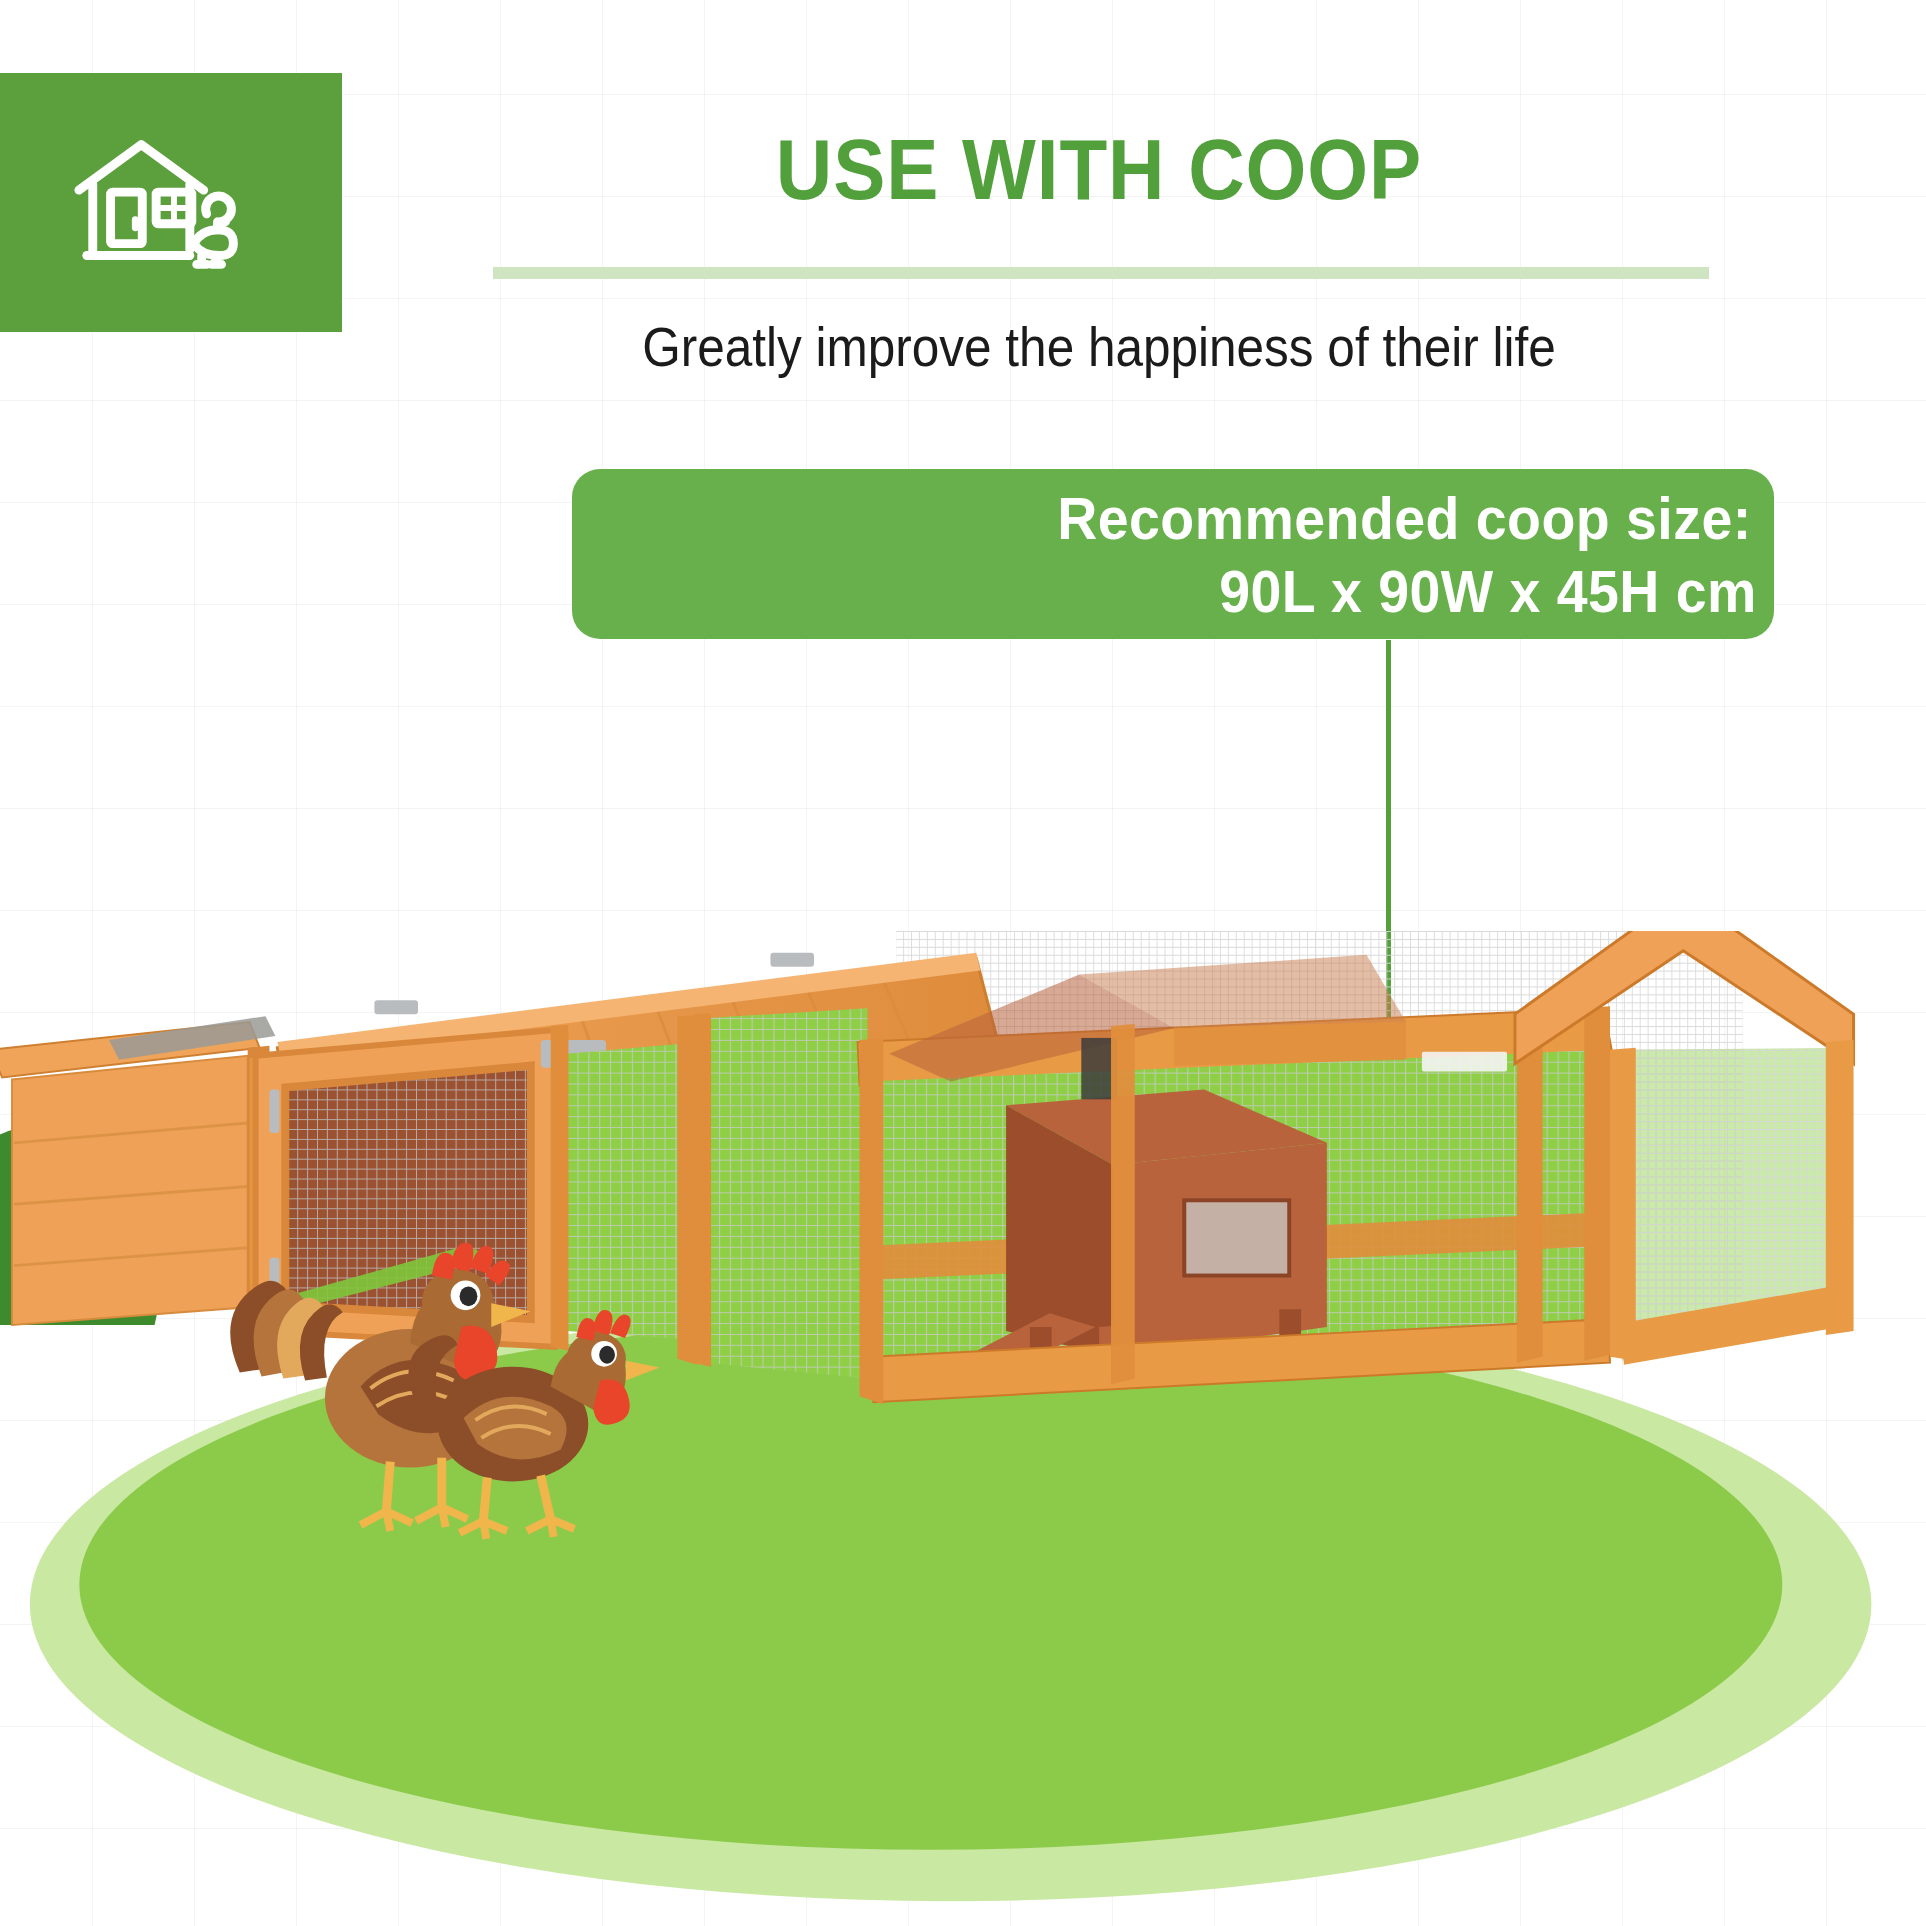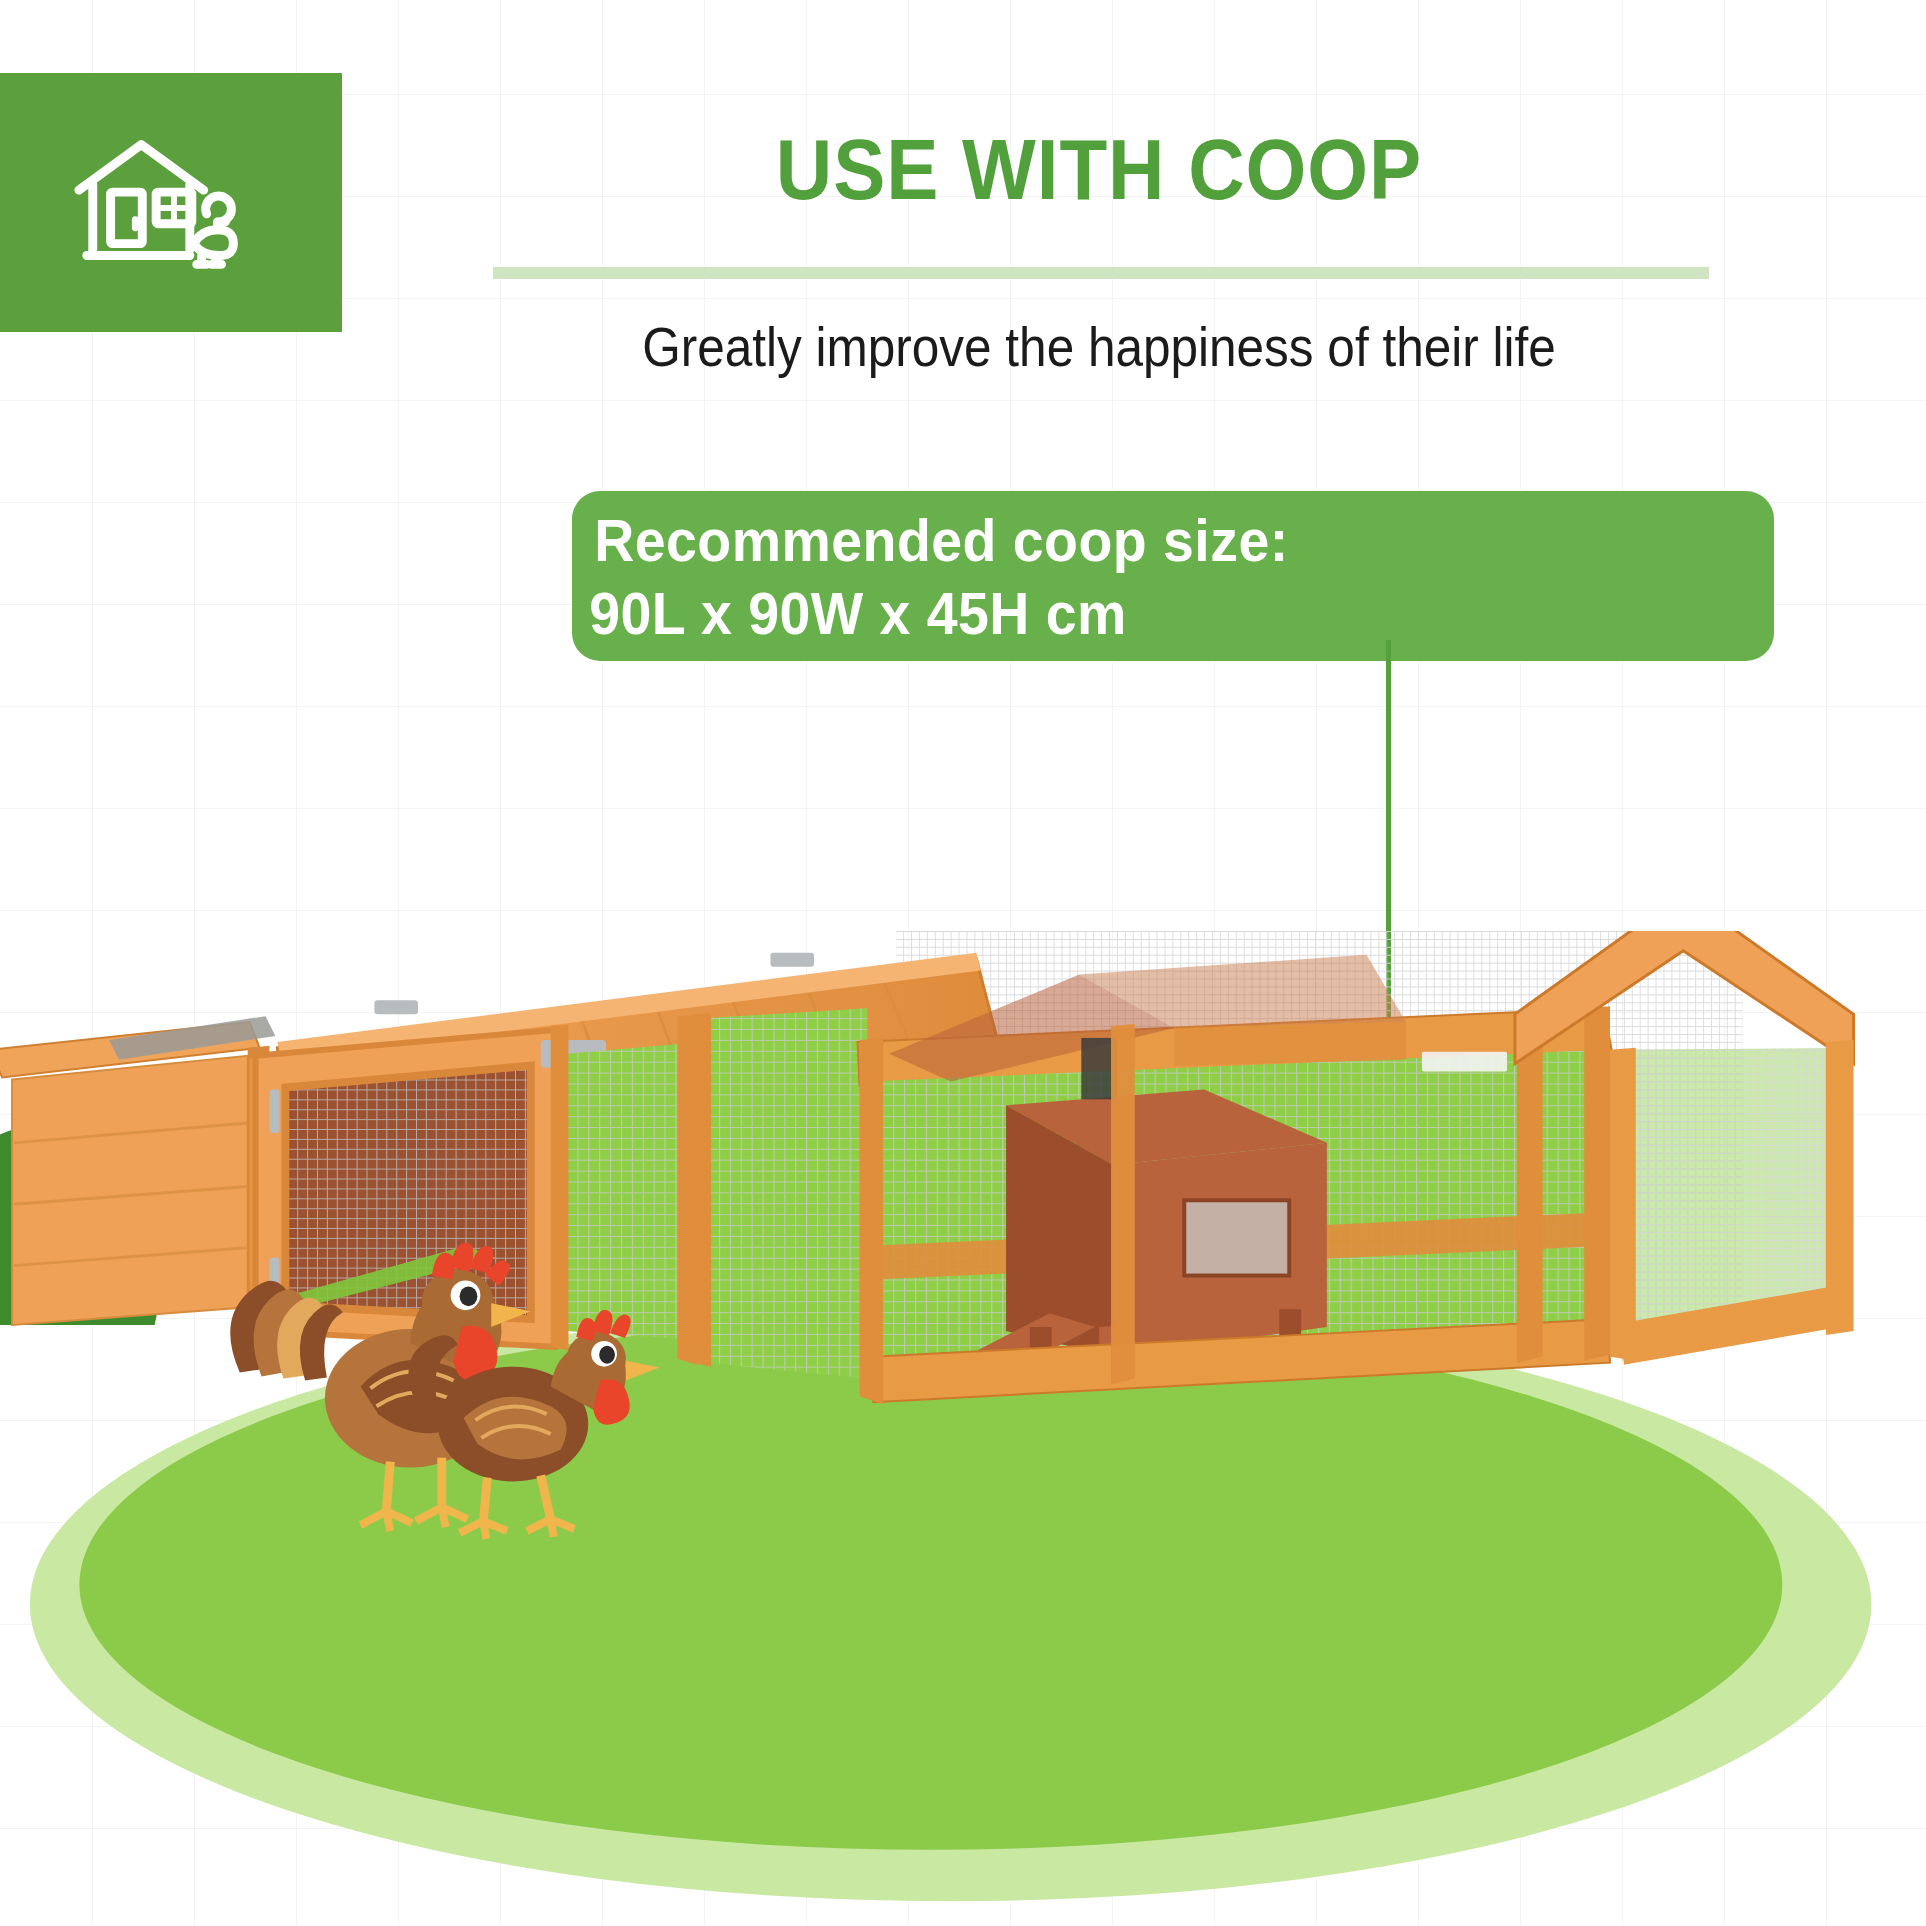--- a/index.html
+++ b/index.html
@@ -54,22 +54,22 @@
     line-height:1.1;
     transform:scaleX(0.90);
     transform-origin:center top;
     white-space:nowrap;
   }
 
   
   #badge{
     position:absolute;left:572px;top:469px;width:1202px;height:170px;
     background:#68B04B;border-radius:28px;
-    display:flex;flex-direction:column;align-items:flex-start;justify-content:center;
-    box-sizing:border-box;padding-top:4px;margin-top:22px;
+    display:flex;flex-direction:column;align-items:flex-end;justify-content:center;
+    box-sizing:border-box;padding-top:4px;
   }
   #badge .line{
     color:#ffffff;font-weight:bold;font-size:59px;line-height:1.24;
     white-space:nowrap;letter-spacing:0.5px;
     transform:scaleX(0.94);
   }
   #leader{
     position:absolute;left:1386px;top:640px;width:5px;height:580px;
     background:#54A03B;
   }

